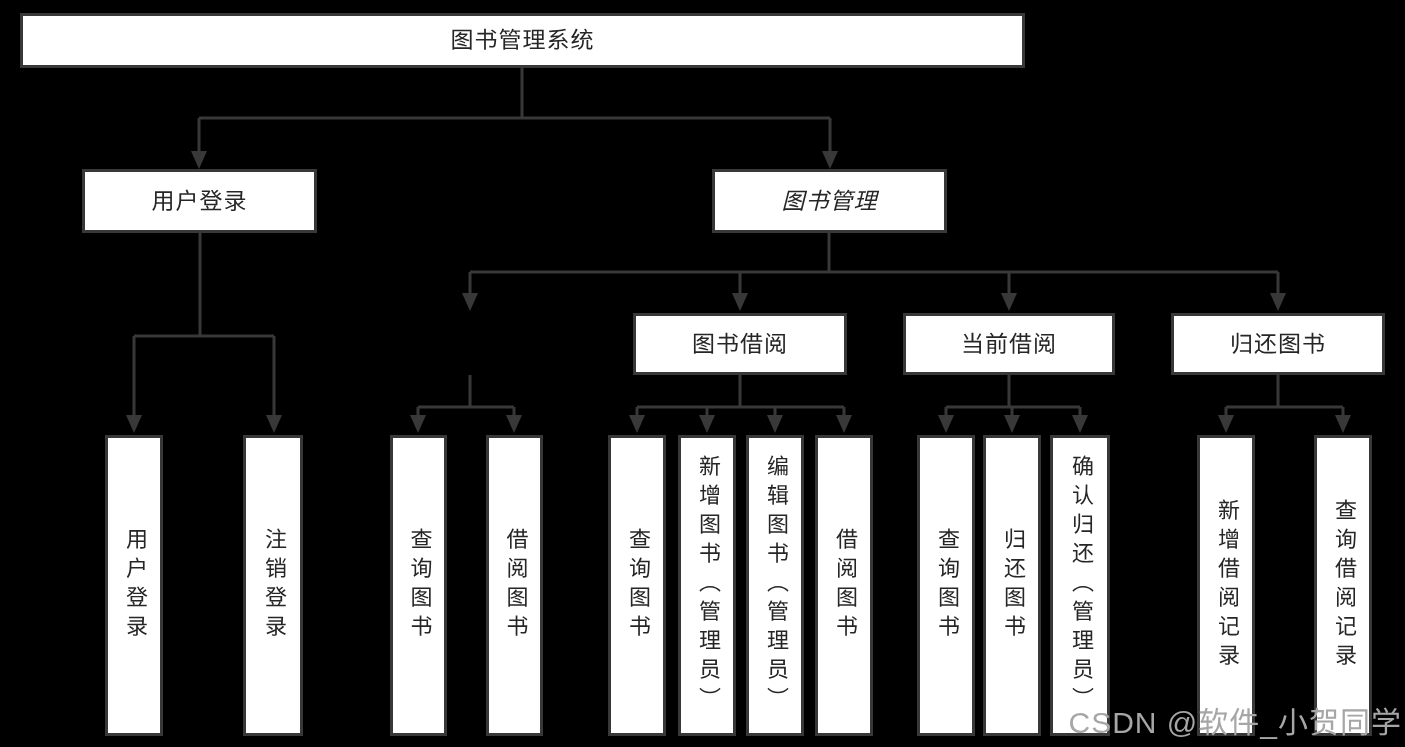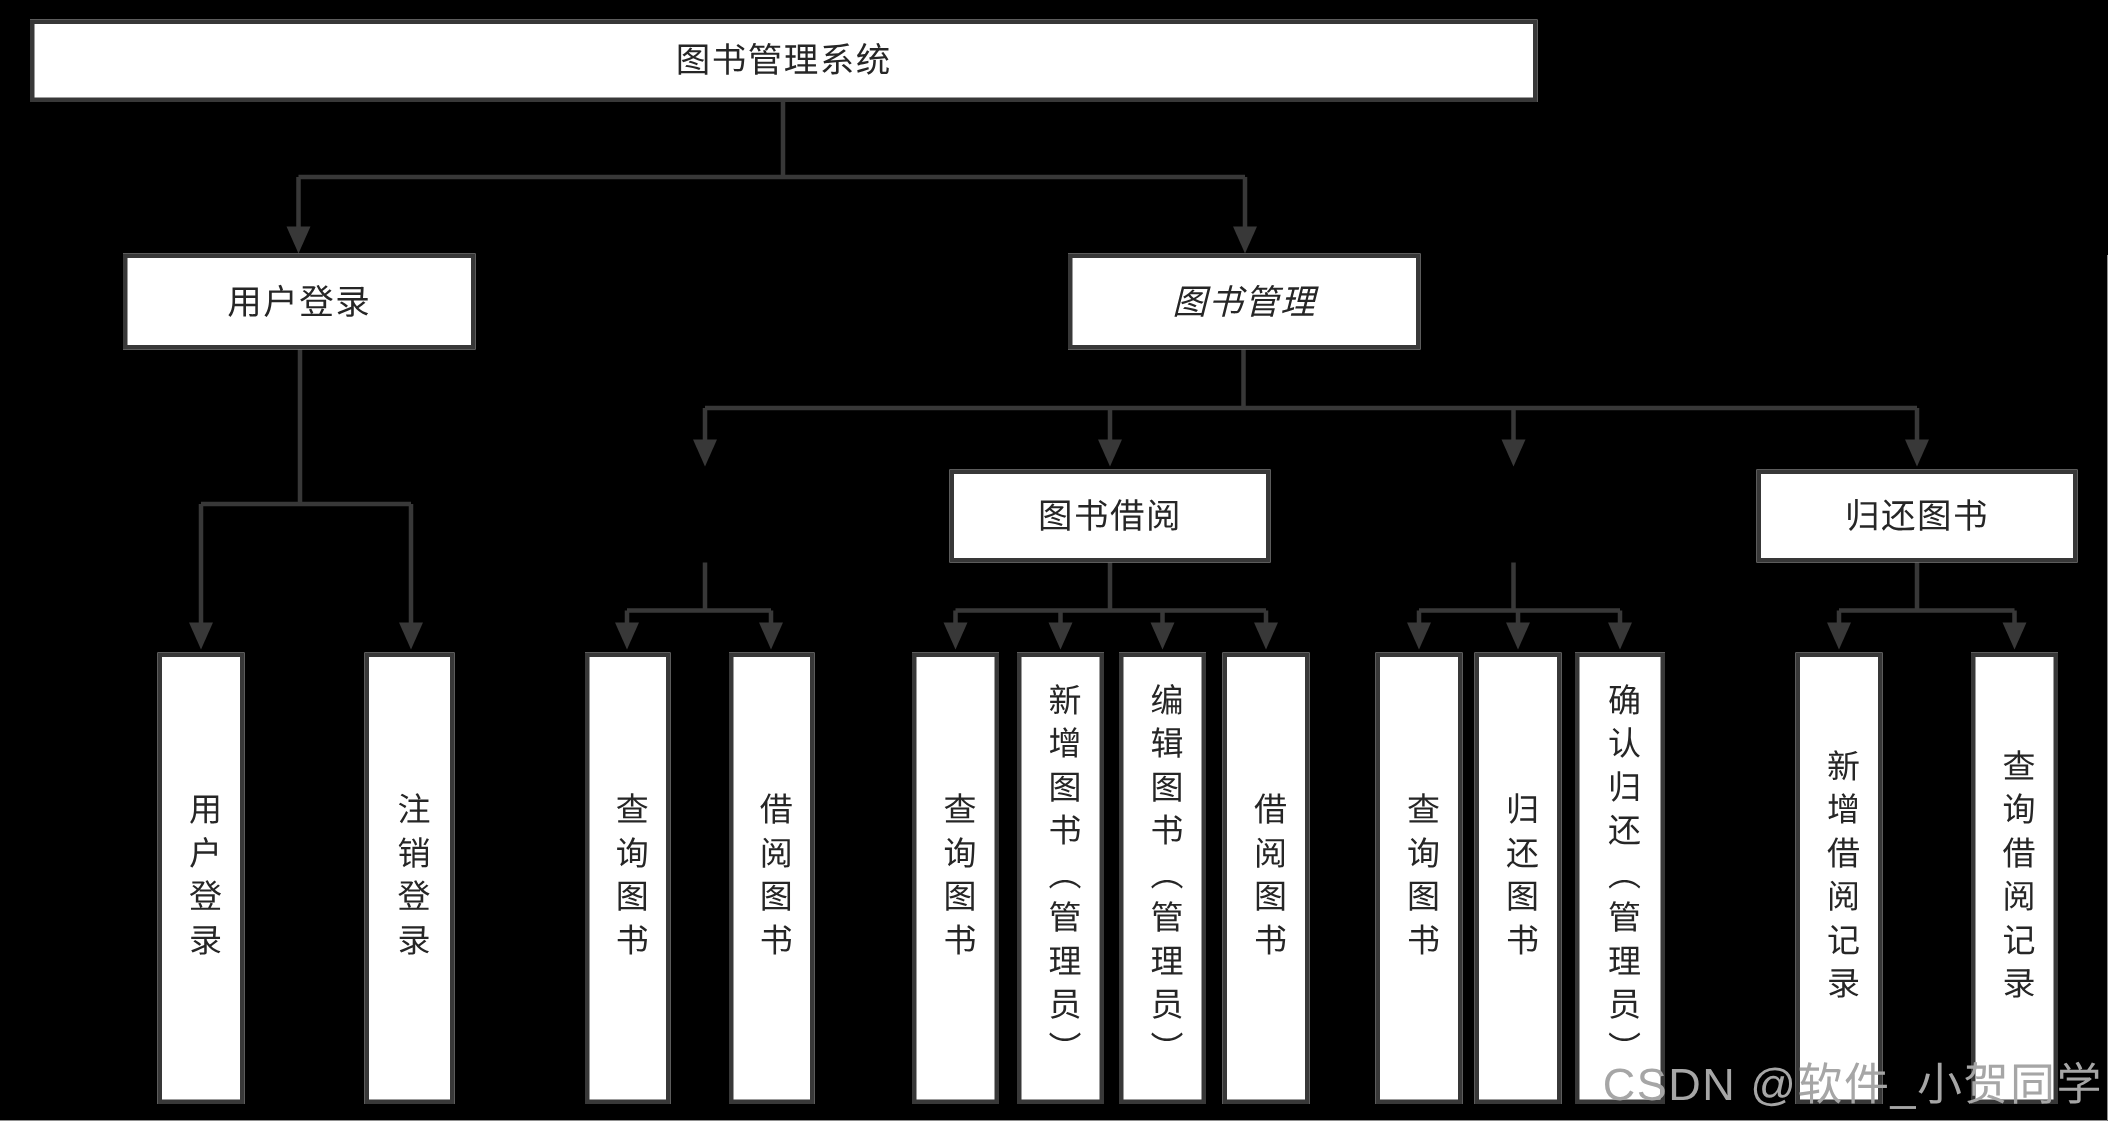--- a/index.html
+++ b/index.html
@@ -101,20 +101,21 @@
       <polygon points="1335,415 1351,415 1343,433"></polygon>
     </g>
   </svg>
 
   <div class="node hbox" style="left:20px; top:13px; width:1005px; height:55px;">图书管理系统</div>
 
   <div class="node hbox" style="left:82px; top:169px; width:235px; height:64px;">用户登录</div>
   <div class="node hbox" style="left:712px; top:169px; width:235px; height:64px;font-style:italic;">图书管理</div>
 
   <div class="node hbox" style="left:633px; top:313px; width:214px; height:62px;">图书借阅</div>
+  <div class="node hbox" style="left:903px; top:313px; width:212px; height:62px;">当前借阅</div>
   <div class="node hbox" style="left:1171px; top:313px; width:214px; height:62px;">归还图书</div>
 
   <div class="node vbox" style="left:105px; top:435px; width:58px; height:301px;">用户登录</div>
   <div class="node vbox" style="left:243px; top:435px; width:60px; height:301px;">注销登录</div>
 
   <div class="node vbox" style="left:390px; top:435px; width:57px; height:301px;">查询图书</div>
   <div class="node vbox" style="left:486px; top:435px; width:57px; height:301px;">借阅图书</div>
 
   <div class="node vbox" style="left:608px; top:435px; width:58px; height:301px;">查询图书</div>
   <div class="node vbox" style="left:678px; top:435px; width:58px; height:301px;">新增图书（管理员）</div>

